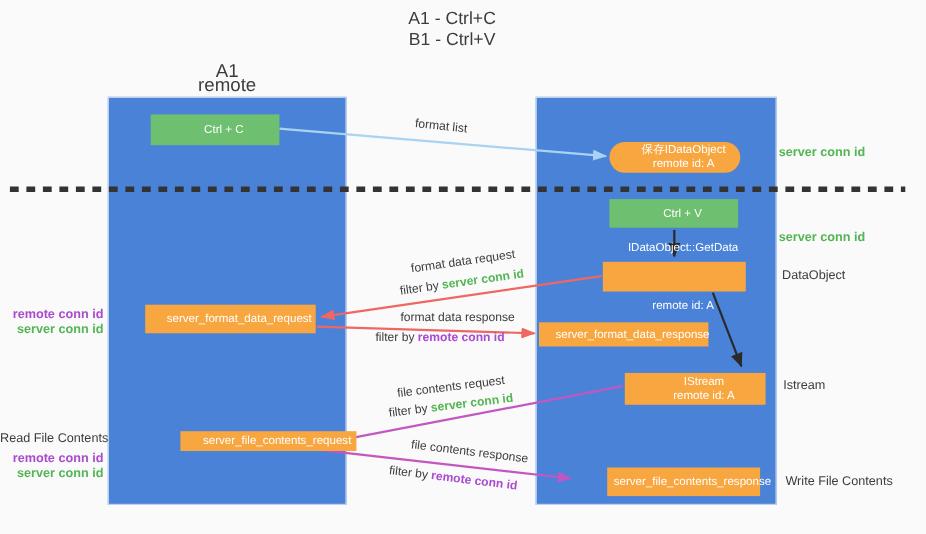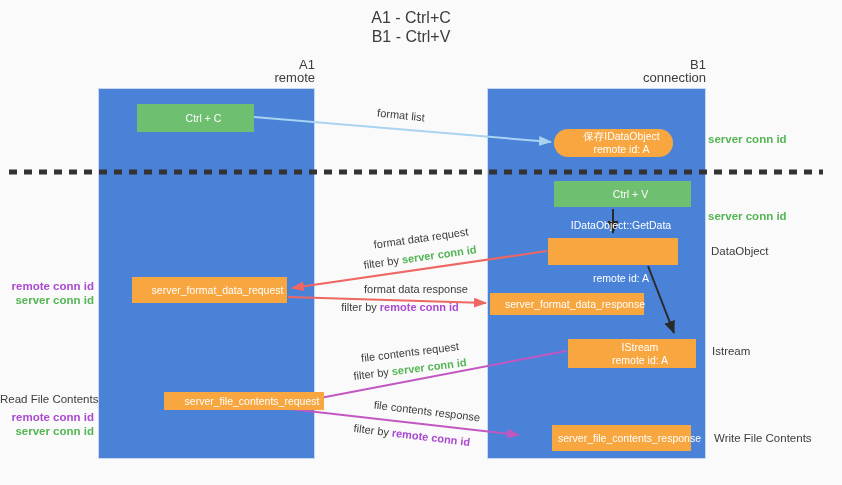--- a/index.html
+++ b/index.html
@@ -1,20 +1,20 @@
 <!DOCTYPE html>
 <html><head>
 <meta charset="utf-8">
 <style>
   html,body{margin:0;padding:0;}
   body{font-family:"Liberation Sans",sans-serif;background:#e9e9e9;}
   .canvas{position:relative;width:842px;height:485px;background:#fafafa;overflow:hidden;}
   .title{position:absolute;left:291px;top:8px;width:240px;text-align:center;
          font-size:16px;line-height:19px;color:#3c3c3c;}
-  .lane-header{position:absolute;text-align:right;font-size:13px;line-height:13px;color:#3c3c3c;}
+  .lane-header{position:absolute;text-align:center;font-size:17px;line-height:13px;color:#3c3c3c;}
   .lane{position:absolute;top:88px;height:371px;background:#4a82d8;border:1px solid #c9d8f2;box-sizing:border-box;}
   .overlay{position:absolute;left:0;top:0;width:842px;height:485px;pointer-events:none;}
   .box{position:absolute;display:flex;flex-direction:column;align-items:center;justify-content:center;
        color:#ffffff;font-size:10.5px;line-height:13px;text-align:center;white-space:nowrap;box-sizing:border-box;padding-left:16px;}
   .box.green{background:#6fbf70;}
   .box.orange{background:#f7a640;}
   .lbl{position:absolute;font-size:11px;color:#3c3c3c;white-space:nowrap;text-align:center;}
   .side{position:absolute;font-size:11.5px;color:#3c3c3c;white-space:nowrap;}
   .g{color:#53b553;font-weight:bold;}
   .p{color:#ab4ad1;font-weight:bold;}
@@ -26,24 +26,20 @@
 <div class="canvas">
 
   <div class="title">
     <div>A1 - Ctrl+C</div>
     <div>B1 - Ctrl+V</div>
   </div>
 
   <div class="lane-header" style="left:98px;top:58px;width:217px;">
     <div>A1</div>
     <div>remote</div>
-  </div>
-  <div class="lane-header" style="left:487px;top:58px;width:219px;">
-    <div>B1</div>
-    <div>connection</div>
   </div>
 
   <div class="lane" style="left:98px;width:217px;"></div>
   <div class="lane" style="left:487px;width:219px;"></div>
 
   <svg class="overlay">
     <defs>
       <marker id="m-blue" markerWidth="14" markerHeight="10" refX="12" refY="5" orient="auto" markerUnits="userSpaceOnUse">
         <path d="M0,0 L13,5 L0,10 z" fill="#a9d3f2"></path>
       </marker>
@@ -67,21 +63,21 @@
     <line x1="290" y1="409" x2="519" y2="435" stroke="#c257c2" stroke-width="2" marker-end="url(#m-mag)"></line>
   </svg>
 
   <div class="box green" style="left:137px;top:104px;width:117px;height:28px;">
     <div>Ctrl + C</div>
   </div>
   <div class="box orange" style="left:554px;top:129px;width:119px;height:28px;border-radius:14px;">
     <div>保存IDataObject</div>
     <div>remote id: A</div>
   </div>
-  <div class="box green" style="left:554px;top:181px;width:137px;height:26px;">
+  <div class="box green" style="left:554px;top:181px;width:117px;height:26px;">
     <div>Ctrl + V</div>
   </div>
   <div class="box orange" style="left:548px;top:238px;width:130px;height:27px;gap:40px;">
     <div>IDataObject::GetData</div>
     <div>remote id: A</div>
   </div>
   <div class="box orange" style="left:132px;top:277px;width:155px;height:26px;">
     <div>server_format_data_request</div>
   </div>
   <div class="box orange" style="left:490px;top:293px;width:154px;height:22px;">

